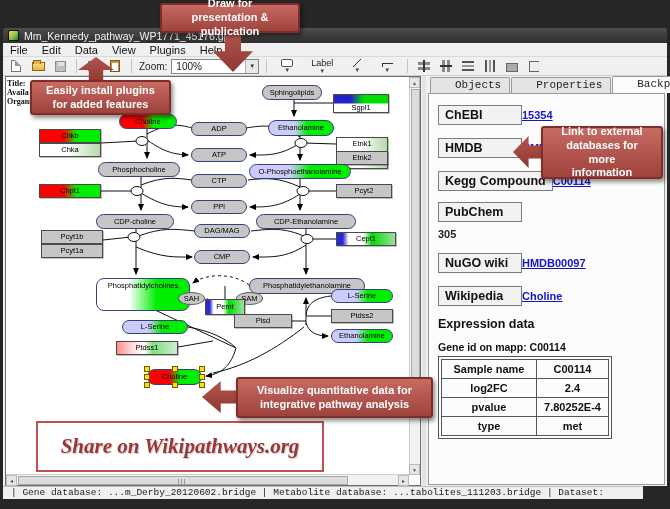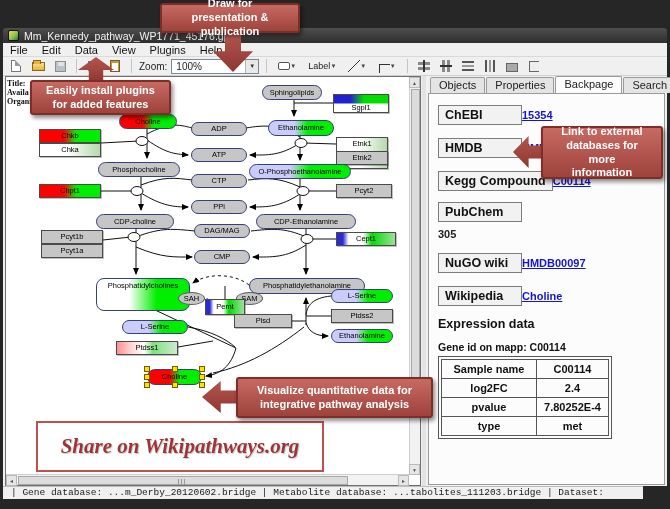--- a/index.html
+++ b/index.html
@@ -10,21 +10,21 @@
   #titlebar { position:absolute; left:3px; top:28px; width:664px; height:15px;
     background:linear-gradient(180deg,#4e4e4e,#2e2e2e); color:#f2f2f2; font-size:10.5px;
     display:flex; align-items:center; gap:5px; padding-left:5px; border-radius:3px 3px 0 0; }
   #win-icon { width:11px; height:11px; border-radius:2px;
     background:linear-gradient(135deg,#ffd84d 0%,#8bc34a 55%,#2e7d32 100%); border:1px solid #111; }
   #menubar { position:absolute; left:3px; top:43px; width:664px; height:14px; background:#f0f0f0;
     border-bottom:1px solid #d9d9d9; display:flex; align-items:center; font-size:11px; color:#111; }
   #menubar .mi { padding:0 7px; height:14px; line-height:14px; cursor:default; }
   #toolbar { position:absolute; left:3px; top:57px; width:664px; height:19px; background:#f0f0f0;
     border-bottom:1px solid #cfcfcf; display:flex; align-items:center; gap:4px; padding:0 4px; font-size:10px; color:#222; }
-  .tbtn { width:18px; height:16px; display:flex; align-items:center; justify-content:center; border:1px solid transparent; }
+  .tbtn { width:18px; height:16px; display:flex; align-items:center; justify-content:center; border:1px solid transparent;flex-direction:column; }
   .tsep { width:1px; height:14px; background:#c4c4c4; margin:0 3px; }
   .combo { height:15px; background:#fff; border:1px solid #7a8a99; display:flex; align-items:center;
     font-size:10px; padding-left:4px; position:relative; }
   .combo .car { margin-left:auto; width:13px; height:100%; background:#e8e8e8; border-left:1px solid #b5b5b5;
     font-size:6px; display:flex; align-items:center; justify-content:center; color:#333; }
   
   .ic-new { width:10px; height:12px; background:#fff; border:1px solid #777; position:relative; }
   .ic-new::after{ content:""; position:absolute; right:-1px; top:-1px; border:3px solid #f0f0f0; border-left-color:#999; border-bottom-color:#999; }
   .ic-folder { width:13px; height:9px; background:linear-gradient(#ffe08a,#e8b33c); border:1px solid #8a6914; position:relative; }
   .ic-folder::before { content:""; position:absolute; left:0; top:-3px; width:6px; height:3px; background:#e8b33c; border:1px solid #8a6914; border-bottom:none; }
@@ -52,22 +52,22 @@
   .sb-btn { position:absolute; width:11px; height:11px; background:#e6e6e6; border:1px solid #b9b9b9; color:#555;
     font-size:5px; display:flex; align-items:center; justify-content:center; }
   .sb-thumb { position:absolute; background:#dcdcdc; border:1px solid #a8a8a8; }
   .grip-h { position:absolute; left:50%; top:2px; width:10px; height:6px; transform:translateX(-50%);
     background:linear-gradient(90deg,#9a9a9a 1px,transparent 1px,transparent 3px,#9a9a9a 3px,#9a9a9a 4px,transparent 4px,transparent 6px,#9a9a9a 6px,#9a9a9a 7px,transparent 7px); }
   #splitter { position:absolute; left:419px; top:0; width:4px; height:410px; background:#e3e3e3; }
 
   
   #panel { position:absolute; left:423px; top:0; width:241px; height:410px; background:#f0f0f0; }
   #tabs { position:absolute; left:4px; top:1px; height:16px; display:flex; font-size:11px; }
-  .tab { padding:1px 8px 0 8px; border:1px solid #9a9a9a; border-bottom:none; background:#e4e4e4;
-    margin-right:1px; border-radius:2px 2px 0 0; height:16px; color:#222; }
+  .tab { padding:1px 8px 0 24px; border:1px solid #9a9a9a; border-bottom:none; background:#e4e4e4;
+    margin-right:1px; border-radius:2px 2px 0 0; height:16px; color:#222;font-family:Liberation Mono, monospace; }
   .tab.active { background:#fcfcfc; height:17px; margin-top:-1px; position:relative; z-index:2; }
   #panel-content { position:absolute; left:2px; top:17px; width:237px; height:392px; background:#fcfcfc;
     border:1px solid #9a9a9a; padding:9px 0 0 9px; overflow:hidden; }
   .bp-section { margin-bottom:11px; }
   .bp-header { display:inline-block; min-width:84px; border:1px solid #7d7d7d; background:#f2f2f2;
     font-weight:bold; font-size:12.5px; color:#111; padding:2px 6px; }
   .bp-value { display:block; margin-top:6px; font-size:11px; font-weight:bold; color:#222; }
   a.bp-link { display:inline-block; margin-top:6px; font-size:11px; font-weight:bold; color:#1414cc; text-decoration:underline; }
   #exp-heading { font-weight:bold; font-size:12.5px; color:#111; margin:2px 0 10px 0; }
   #mapp-line { font-weight:bold; font-size:10.5px; color:#111; margin-bottom:3px; }

